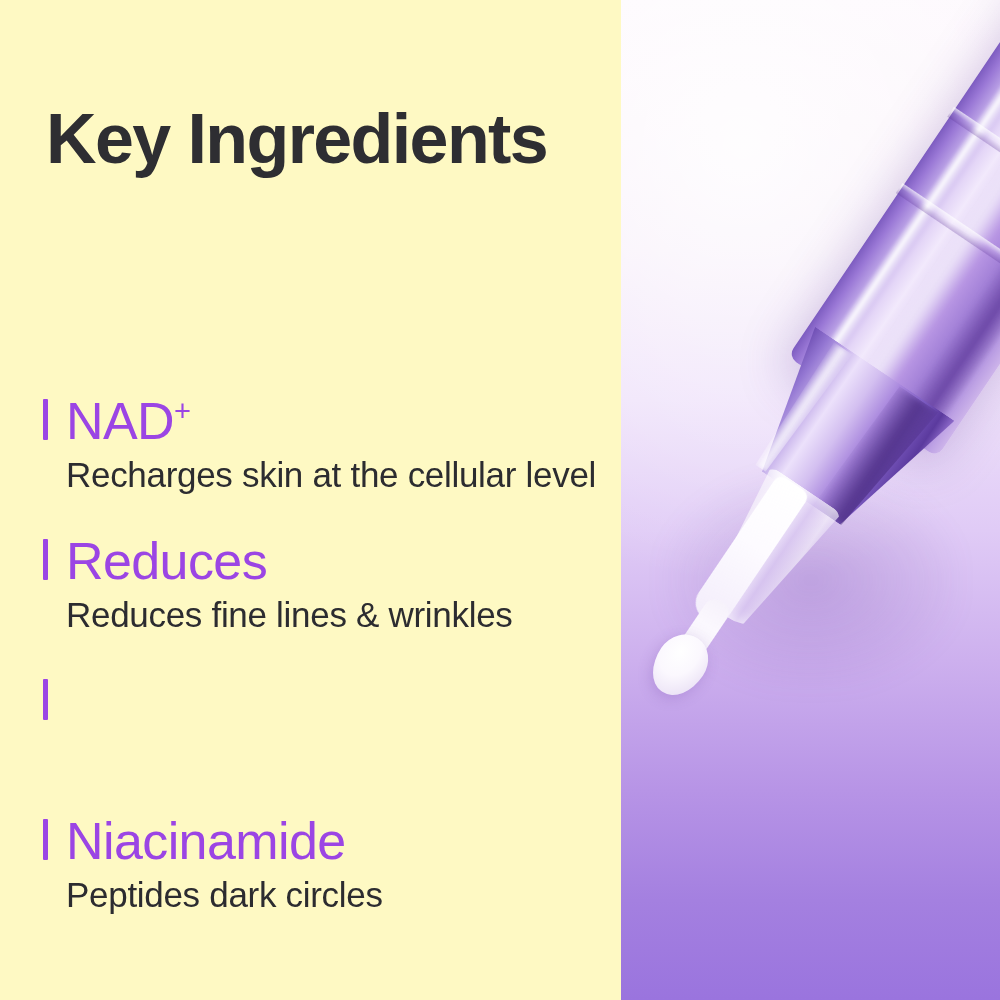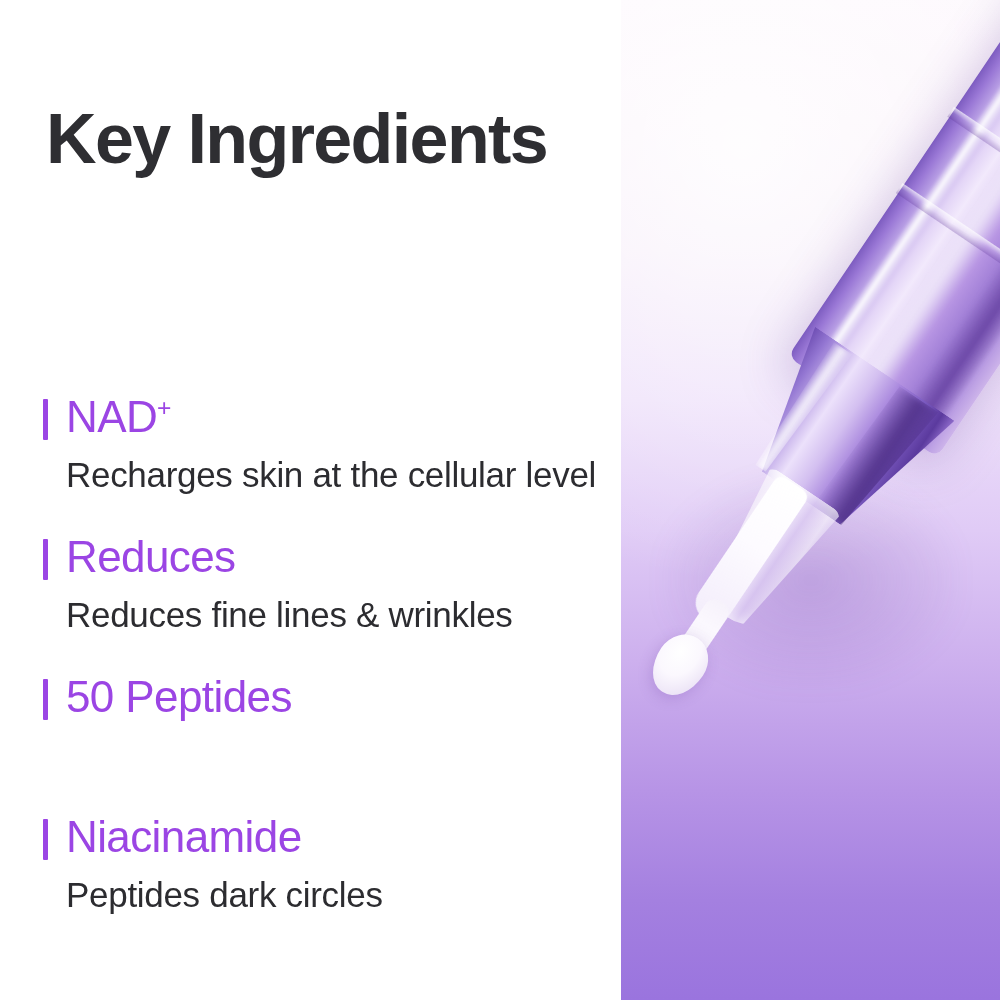--- a/index.html
+++ b/index.html
@@ -21,21 +21,21 @@
     background: #ede4fd;
   }
 
   
   .left-panel {
     position: absolute;
     left: 0;
     top: 0;
     width: 621px;
     height: 1000px;
-    background: #ffffff;
+    background: #fef9c3;
     z-index: 2;
   }
 
   .page-title {
     position: absolute;
     left: 46px;
     top: 104px;
     font-size: 70px;
     font-weight: 700;
     letter-spacing: -1.6px;
@@ -63,21 +63,21 @@
     width: 5px;
     height: 41px;
     background: #9b45e4;
     border-radius: 1px;
   }
 
   .ingredient-name {
     position: absolute;
     left: 24px;
     top: 0;
-    font-size: 44px;
+    font-size: 52px;
     font-weight: 500;
     letter-spacing: -0.6px;
     color: #9b45e4;
     line-height: 1.12;
     white-space: nowrap;
   }
   .ingredient-name .sup {
     font-size: 0.56em;
     vertical-align: super;
     line-height: 0;
@@ -412,21 +412,20 @@
       </div>
 
       <div class="ingredient-item">
         <div class="accent-bar"></div>
         <div class="ingredient-name"><span>Reduces</span><span class="sup"></span></div>
         <div class="ingredient-desc">Reduces fine lines &amp; wrinkles</div>
       </div>
 
       <div class="ingredient-item">
         <div class="accent-bar"></div>
-        <div class="ingredient-name"><span>50 Peptides</span><span class="sup"></span></div>
       </div>
 
       <div class="ingredient-item">
         <div class="accent-bar"></div>
         <div class="ingredient-name"><span>Niacinamide</span><span class="sup"></span></div>
         <div class="ingredient-desc">Peptides dark circles</div>
       </div>
 
     </div>
   </div>

